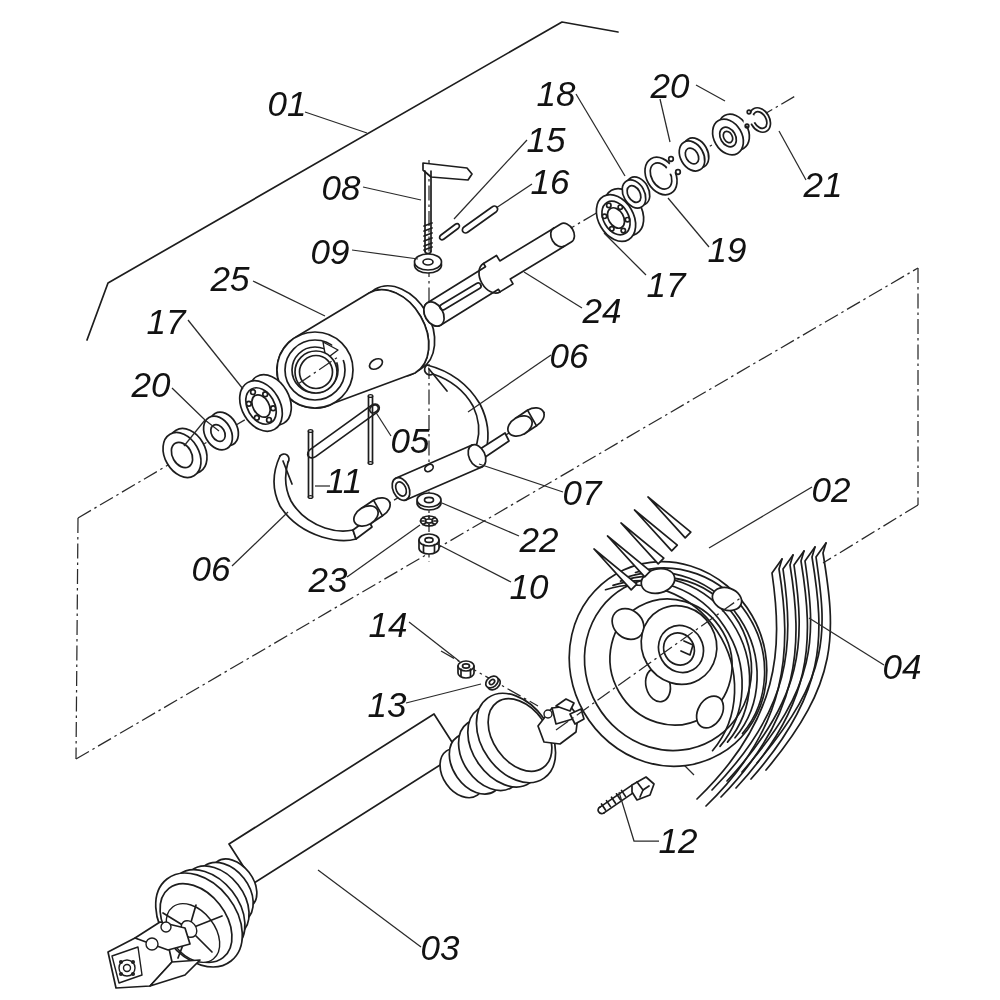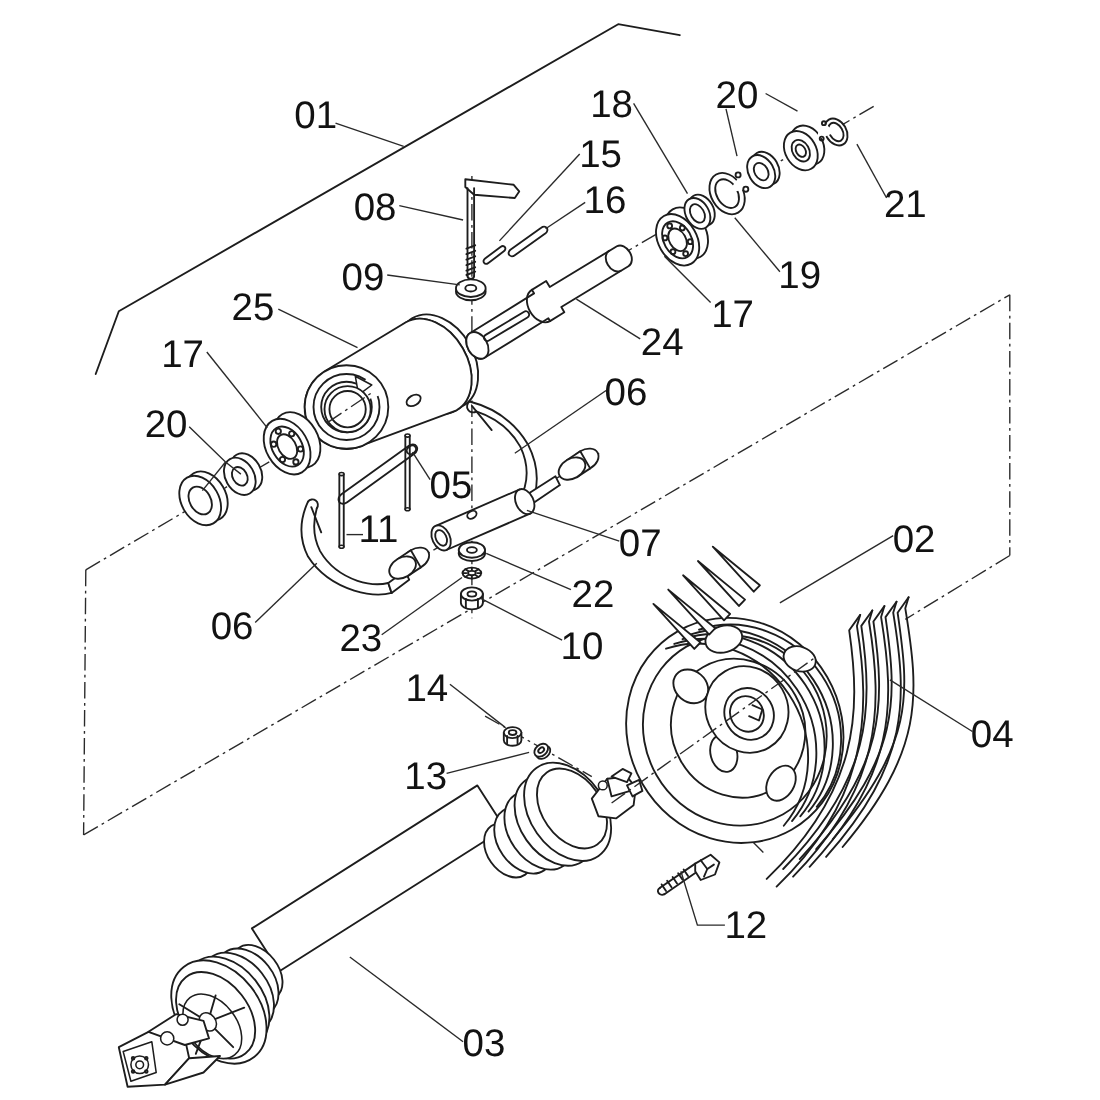--- a/index.html
+++ b/index.html
@@ -1,17 +1,17 @@
 <!DOCTYPE html>
 <html><head>
 <meta charset="utf-8">
 <style>
   html,body{margin:0;padding:0;background:#fff;}
   .stage{position:relative;width:1000px;height:1000px;background:#fff;overflow:hidden;
-         font-family:"Liberation Sans",sans-serif;}
+         font-family:"Liberation Sans",sans-serif;font-style:italic;}
   svg{display:block}
   .ln{fill:none;stroke:#1d1d1d;stroke-width:1.7;stroke-linecap:round;stroke-linejoin:round}
   .fw{fill:#ffffff;stroke:#1d1d1d;stroke-width:1.7;stroke-linejoin:round}
   .fwt{fill:#ffffff;stroke:#1d1d1d;stroke-width:1.4;stroke-linejoin:round}
   .er{fill:#ffffff;stroke:none}
   .dd{fill:none;stroke:#2a2a2a;stroke-width:1.25;stroke-dasharray:15 4 2.5 4}
   .ldr{fill:none;stroke:#2a2a2a;stroke-width:1.25}
   .lbl{font-family:"Liberation Sans",sans-serif;font-size:35px;fill:#121212}
   text{text-anchor:middle}
 </style>

